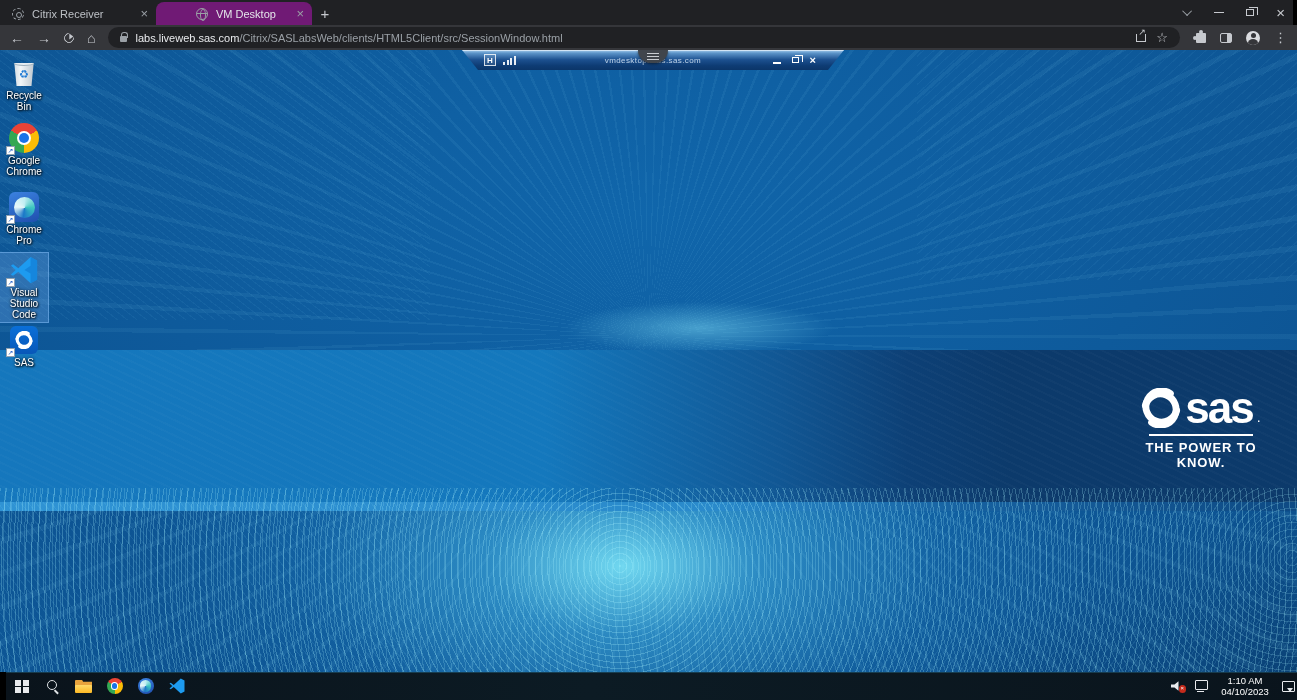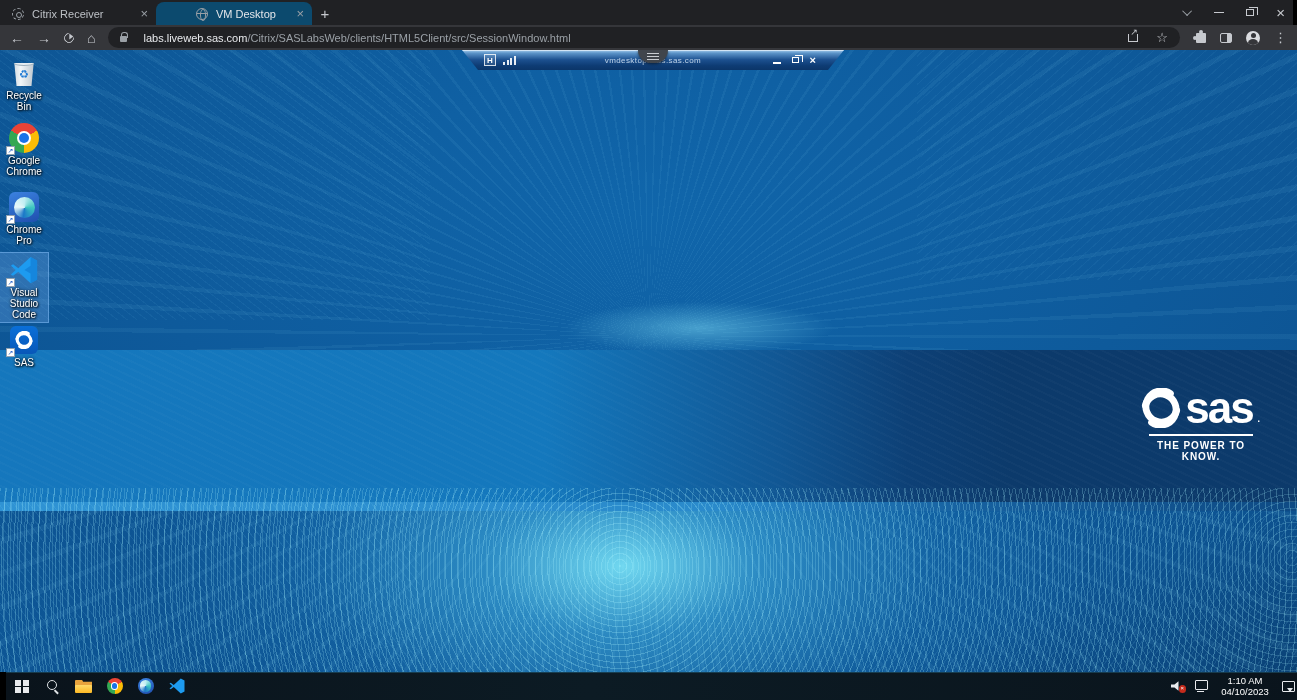--- a/index.html
+++ b/index.html
@@ -5,21 +5,21 @@
   * { box-sizing: border-box; margin: 0; padding: 0; }
   html,body { width:1297px; height:700px; overflow:hidden; background:#000;
               font-family:"Liberation Sans", sans-serif; }
   body { position:relative; }
 
   
   .tabstrip { position:absolute; top:0; left:0; right:4px; height:25px; background:#202124;
               display:flex; align-items:flex-end; }
   .tab { height:23px; width:156px; display:flex; align-items:center; gap:8px;
          padding:0 8px 0 12px; font-size:11px; color:#bdc1c6; position:relative; }
-  .tab.active { background:#0c4a6e; border-radius:8px 8px 0 0; color:#e4e6ea;padding-left:40px; }
+  .tab.active { background:#701a75; border-radius:8px 8px 0 0; color:#e4e6ea;padding-left:40px; }
   .tab .tab-title { flex:1; white-space:nowrap; overflow:hidden; }
   .tab-close { font-size:13px; color:#9aa0a6; line-height:1; cursor:default; }
   .favicon { width:12px; height:12px; flex:0 0 12px; border-radius:50%;
              border:1px solid #9aa0a6; position:relative; }
   .favicon.globe::before { content:''; position:absolute; left:0; right:0; top:4px;
              border-top:1px solid #9aa0a6; }
   .favicon.globe::after { content:''; position:absolute; left:3px; top:0; width:4px; height:10px;
              border:1px solid #9aa0a6; border-radius:50%; }
   .favicon.swirl { border:1px dashed #9aa0a6; }
   .favicon.swirl::after { content:''; position:absolute; left:3px; top:3px; width:4px; height:4px;
@@ -37,21 +37,21 @@
   .win-close { color:#c6c9ce; font-size:15px; line-height:1; }
 
   .toolbar { position:absolute; top:25px; left:0; right:0; height:25px; background:#35363a;
              display:flex; align-items:center; padding:0 10px; gap:13px; }
   .nav-ico { color:#c6c9ce; font-size:14px; line-height:1; }
   .reload { width:10px; height:10px; border:1.5px solid #c6c9ce; border-radius:50%;
             border-top-color:transparent; transform:rotate(40deg); position:relative; }
   .reload::after { content:''; position:absolute; top:-3px; right:-1px;
             border:3px solid transparent; border-bottom:4px solid #c6c9ce; transform:rotate(50deg); }
   .omnibox { flex:1; height:21px; background:#202124; border-radius:11px; display:flex;
-             align-items:center; gap:16px; padding:0 12px; min-width:0; }
+             align-items:center; gap:8px; padding:0 12px; min-width:0; }
   .lock { width:7px; height:6px; background:#9aa0a6; border-radius:1px; position:relative; margin-top:3px; }
   .lock::before { content:''; position:absolute; top:-4px; left:1px; width:5px; height:5px;
              border:1.2px solid #9aa0a6; border-bottom:none; border-radius:3px 3px 0 0; }
   .url { font-size:11px; white-space:nowrap; overflow:hidden; flex:1; }
   .url .dom { color:#e8eaed; }
   .url .path { color:#9aa0a6; }
   .share { width:10px; height:8px; border:1.2px solid #c6c9ce; border-top:none; position:relative; margin-right:2px; }
   .share::after { content:'↗'; position:absolute; left:1px; top:-7px; font-size:9px; color:#c6c9ce; }
   .star { color:#c6c9ce; font-size:13px; line-height:1; }
   .ext-cluster { display:flex; align-items:center; gap:14px; padding-left:3px; }
@@ -102,21 +102,21 @@
   .strip { position:absolute; left:0; top:452px; width:1297px; height:9px;
     background: linear-gradient(90deg, #2f93d4 0%, #2a8acb 55%, #16609f 75%, #0e4a84 100%); }
 
   
   .sas-logo { position:absolute; right:36px; top:336px; width:120px; text-align:center; }
   .sas-row { display:flex; align-items:center; justify-content:center; gap:4px; }
   .sas-swirl { width:40px; height:40px; }
   .sas-text { font-size:44px; font-weight:bold; color:#fff; letter-spacing:-2px; line-height:1; }
   .sas-dot { color:#fff; font-size:14px; align-self:flex-end; margin-bottom:5px; }
   .sas-rule { width:104px; height:2px; background:#fff; margin:4px auto 4px; }
-  .sas-tag { font-size:10px; font-weight:bold; color:#fff; letter-spacing:.9px; }
+  .sas-tag { font-size:13px; font-weight:bold; color:#fff; letter-spacing:.9px; }
 
   
   .ctx { position:absolute; left:462px; top:0; width:382px; height:20px;
     clip-path: polygon(0 0, 100% 0, calc(100% - 16px) 100%, 16px 100%);
     background: linear-gradient(180deg, #a6cdee 0%, #5b93c8 16%, #1d5190 48%, #0e3c74 78%, #0b3569 100%);
     box-shadow: inset 0 1px 0 rgba(255,255,255,.55); }
   .ctx-left { position:absolute; left:22px; top:0; height:100%; display:flex; align-items:center; gap:7px; }
   .hdx { width:12px; height:12px; border:1px solid rgba(255,255,255,.8); background:rgba(255,255,255,.1);
          color:#fff; font-size:8px; font-weight:bold; display:flex; align-items:center; justify-content:center; }
   .bars { display:flex; align-items:flex-end; gap:1.5px; height:10px; }

